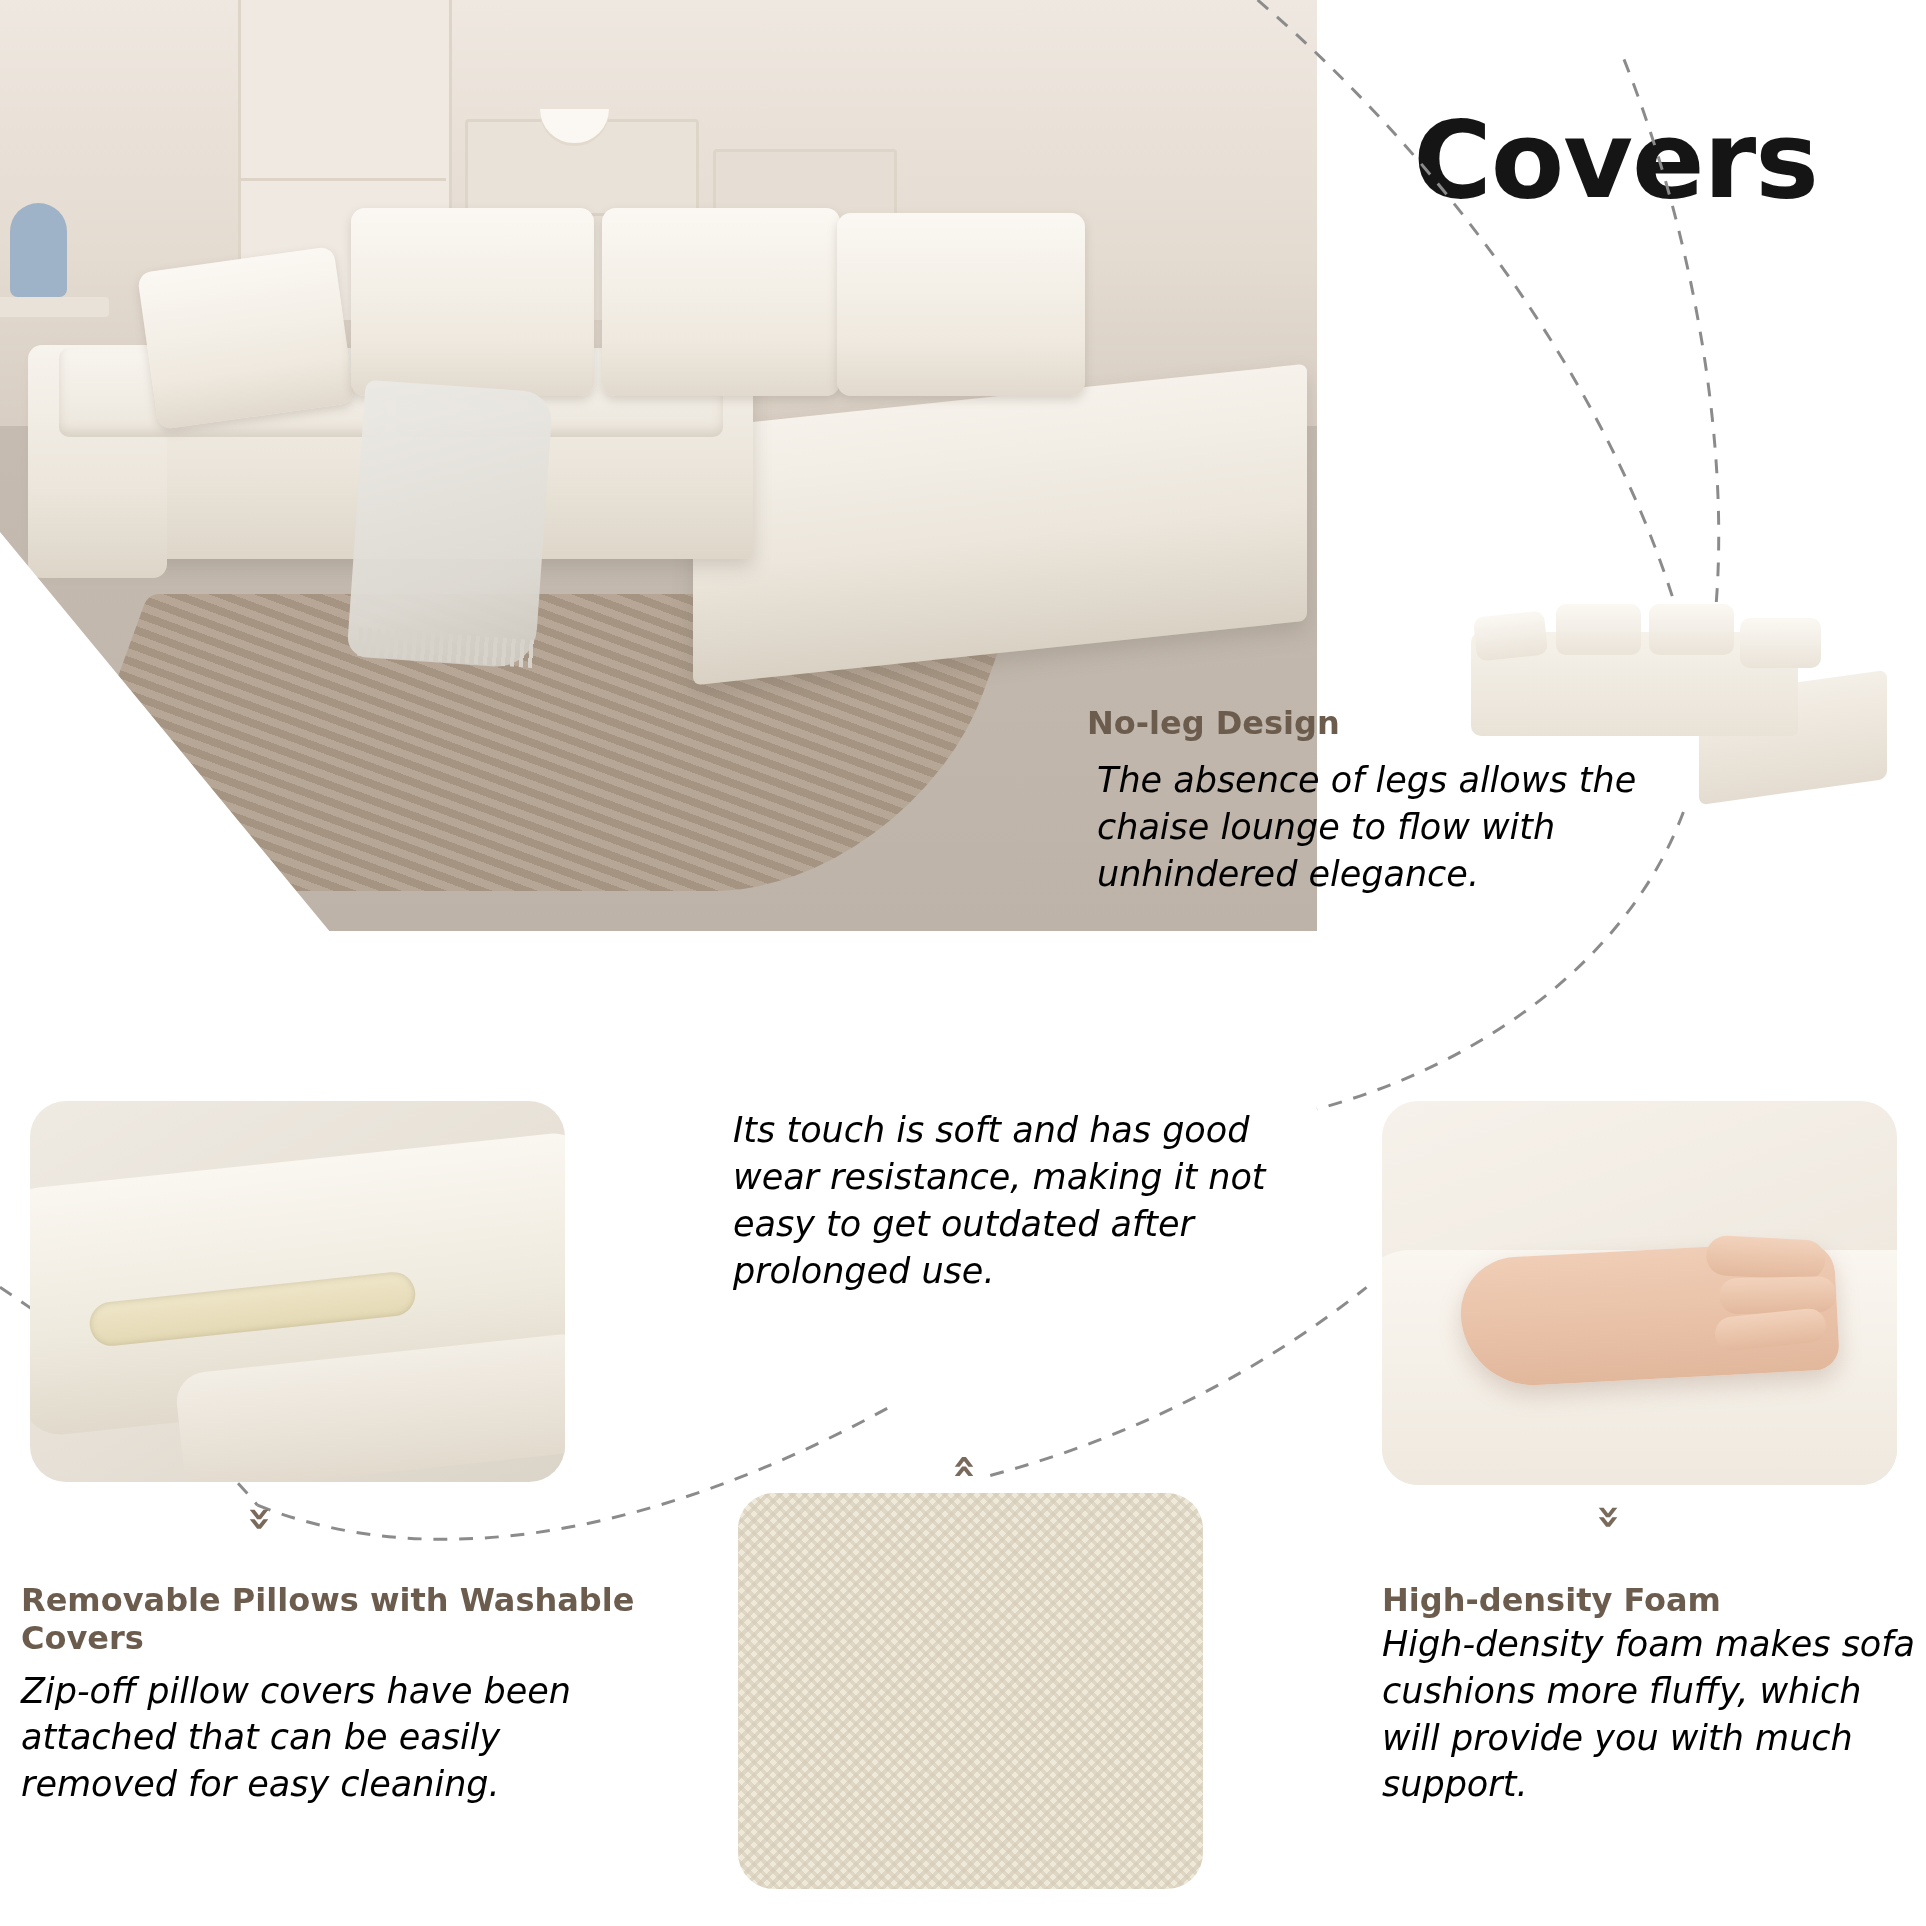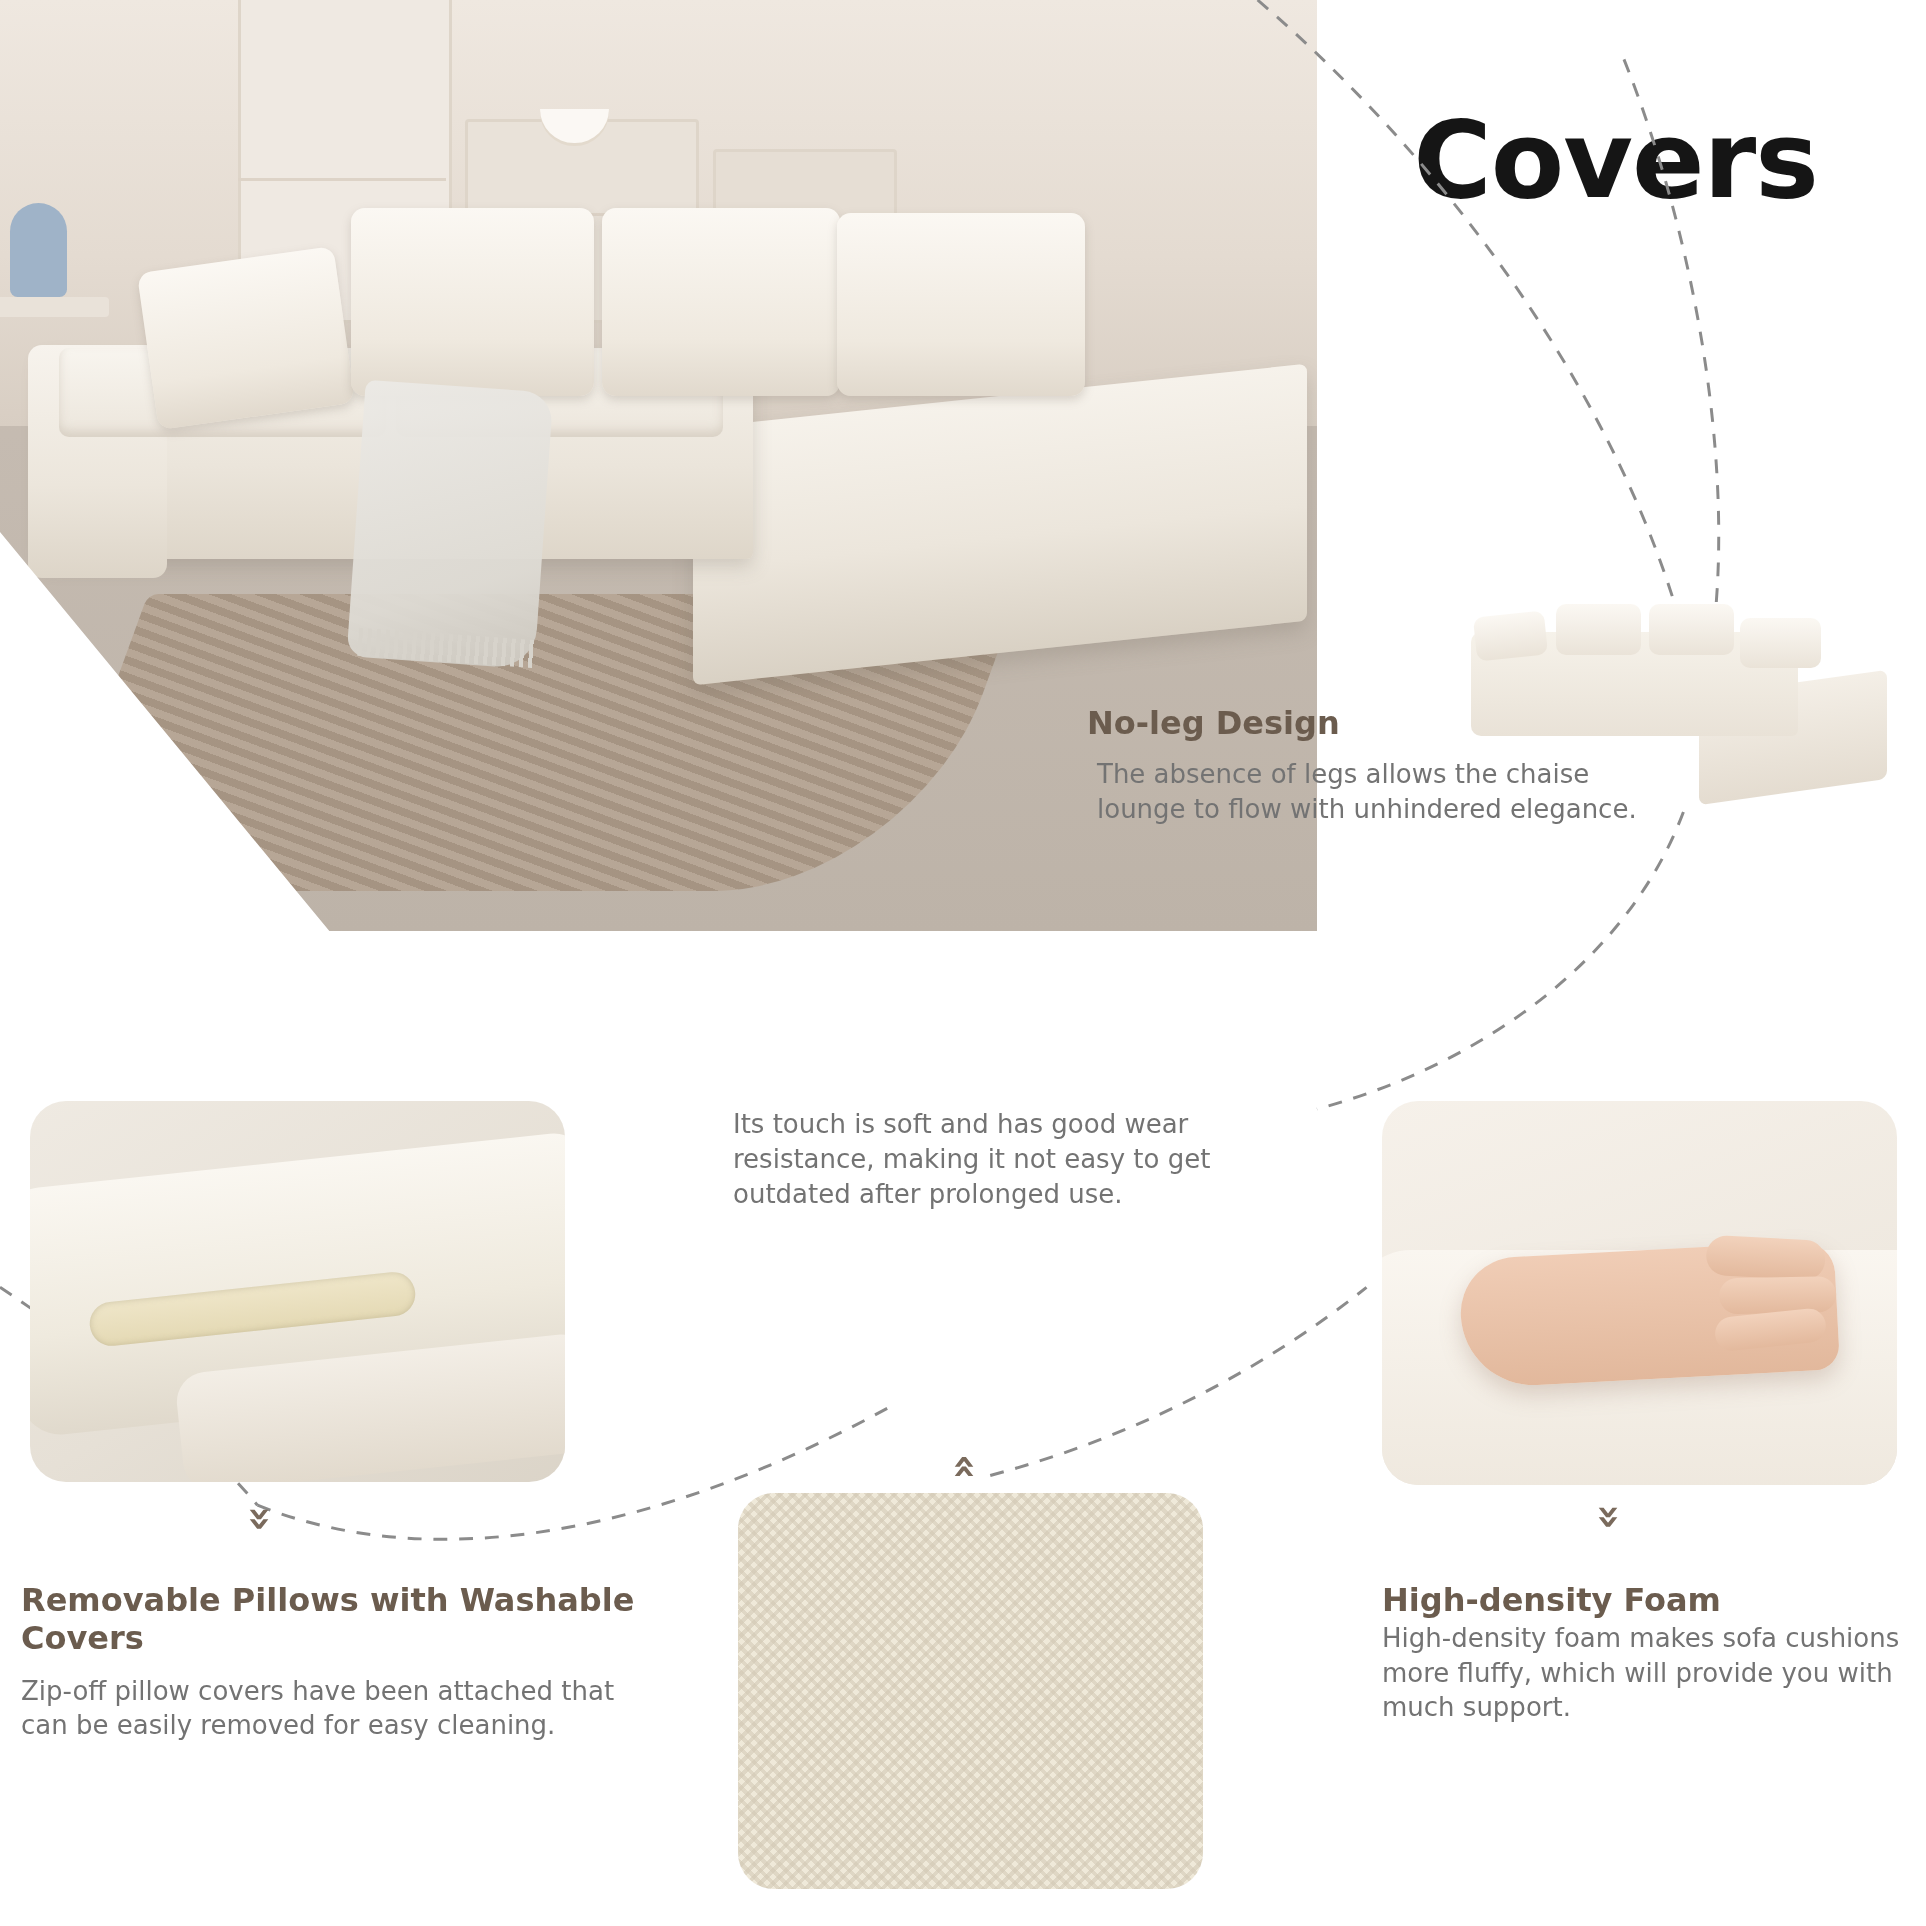--- a/index.html
+++ b/index.html
@@ -180,23 +180,24 @@
   }
 
   
   .blk-head {
     font-size: 32px;
     font-weight: 700;
     color: #6b5c4e;
     line-height: 1.18;
   }
   .blk-body {
-    font-size: 26px;
-    color: #737373;
+    font-size: 35px;
+    color: #000000;
     line-height: 1.34;
+    font-style: italic;
   }
 
   
   .noleg {
     position: absolute;
     left: 1087px; top: 705px;
     width: 554px;
   }
   .noleg .blk-body { margin-top: 14px; padding-left: 10px;}
 
@@ -307,21 +308,21 @@
       repeating-linear-gradient(-45deg, rgba(205,195,175,.5) 0 4px, rgba(255,255,255,0) 4px 9px),
       #efe9d9;
   }
 
   
   .removable {
     position: absolute;
     left: 21px; top: 1582px;
     width: 624px;
   }
-  .removable .blk-body { margin-top: 16px; }
+  .removable .blk-body { margin-top: 10px; }
 
   .foamtext {
     position: absolute;
     left: 1382px; top: 1582px;
     width: 535px;
   }
   .foamtext .blk-body { margin-top: 1px; }
 
   
   .chev {

